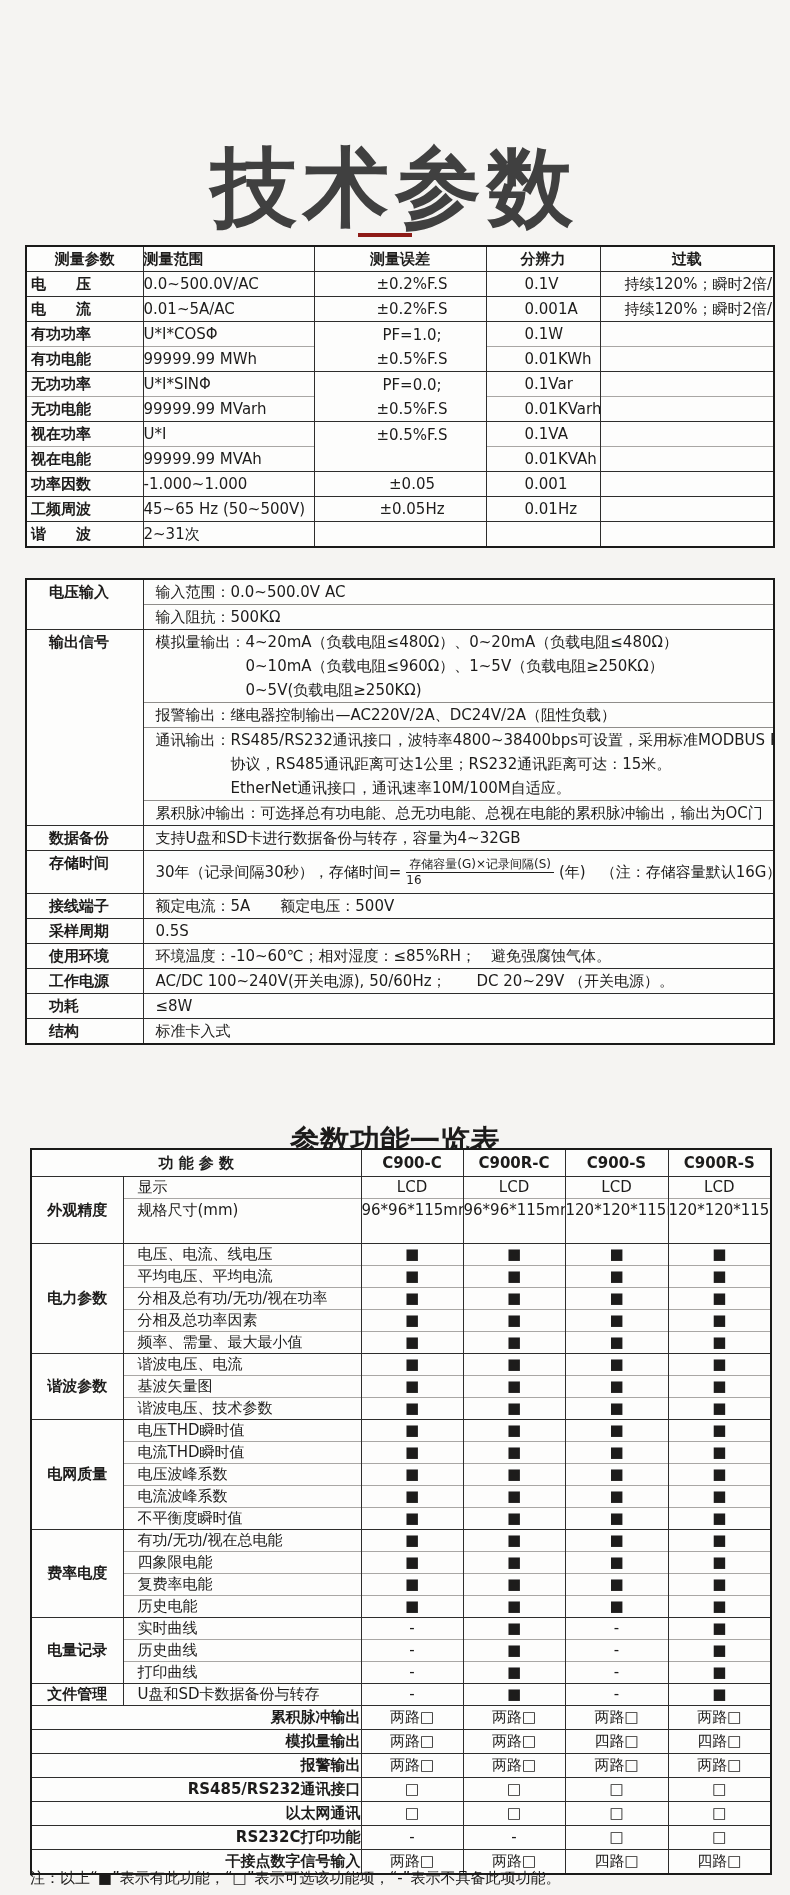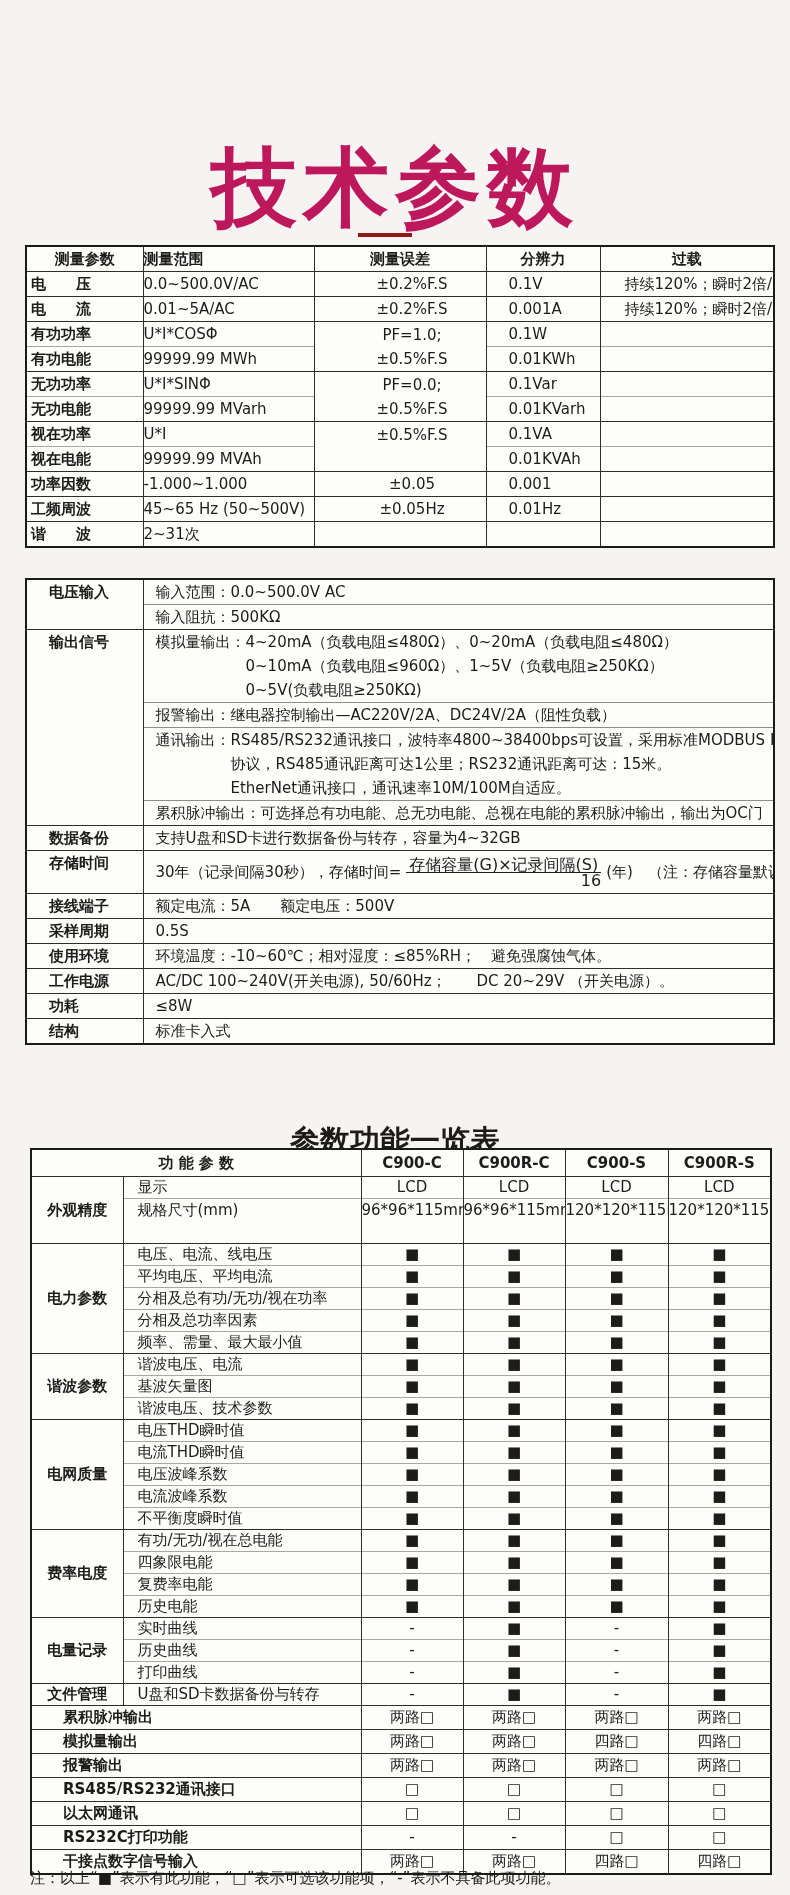--- a/index.html
+++ b/index.html
@@ -1,61 +1,61 @@
 <!DOCTYPE html>
 <html><head>
 <meta charset="utf-8">
 <style>
   html,body{margin:0;padding:0;}
   body{width:790px;height:1895px;background:#f5f4f2;position:relative;
        font-family:"DejaVu Sans",sans-serif;color:#1d1c1b;}
   .page-title{position:absolute;top:72px;left:0;width:100%;text-align:center;
-       font-size:86px;font-weight:700;letter-spacing:6px;color:#be185d;}
+       font-size:86px;font-weight:700;letter-spacing:6px;color:#404040;}
   .red-divider{position:absolute;top:233px;left:358px;width:54px;height:4px;background:#8e1b17;}
   table{border-collapse:collapse;table-layout:fixed;background:#fdfdfc;
         border:2px solid #1a1a19;}
   th,td{margin:0;padding:0;font-weight:400;overflow:hidden;white-space:nowrap;}
   
   #t1{position:absolute;left:25px;top:245px;width:748px;}
   #t1 th,#t1 td{border-left:1px solid #2e2d2c;font-size:15px;height:24px;line-height:24px;}
   #t1 tr>*:first-child{border-left:none;}
   #t1 tr+tr>*{border-top:1px solid #2e2d2c;padding-left:24px;}
   #t1 tr.pair>*{border-top:1px solid #a9a7a4;}
   #t1 th{font-weight:700;text-align:center;}
   #t1 th.param{text-align:left;padding-left:4px;}
   #t1 .al{text-align:left;padding-left:0;}
   #t1 .ctr{text-align:center;}
-  #t1 .res{text-align:left;padding-left:22px;}
+  #t1 .res{text-align:left;padding-left:38px;}
   #t1 td div{height:24px;line-height:24px;}
   
   #t2{position:absolute;left:25px;top:578px;width:748px;}
   #t2 tr+tr>*{border-top:1px solid #2e2d2c;}
   #t2 th.lbl{width:117px;text-align:left;padding-left:22px;vertical-align:top;
              line-height:24px;font-weight:700;font-size:15px;}
   #t2 td.content{border-left:1px solid #2e2d2c;font-size:15px;vertical-align:top;}
   .sec{line-height:24px;padding-left:12px;}
   .sec.sep{border-top:1px solid #8f8d8a;}
   .formula-row{display:flex;align-items:center;height:42px;line-height:normal;padding-left:12px;}
-  .frac{display:inline-flex;flex-direction:column;text-align:right;font-size:16px;
+  .frac{display:inline-flex;flex-direction:column;text-align:left;font-size:12px;
         line-height:15px;margin:0 5px;}
   .frac .num{border-bottom:1px solid #1d1c1b;padding:0 3px;}
   
   .t3-title{position:absolute;top:1096px;left:0;width:100%;text-align:center;
             font-size:30px;font-weight:700;color:#1c1b1a;}
   #t3{position:absolute;left:30px;top:1148px;width:740px;}
   #t3 th,#t3 td{border-left:1px solid #2e2d2c;font-size:15px;height:21px;line-height:21px;}
   #t3 tr>*:first-child{border-left:none;}
   #t3 thead th{font-weight:700;height:26px;line-height:26px;text-align:center;border-bottom:1px solid #2e2d2c;}
   #t3 th.group{font-weight:700;text-align:center;vertical-align:middle;}
   #t3 td.feature{text-align:left;padding-left:14px;border-left:1px solid #2e2d2c;}
   #t3 td.val{text-align:center;}
   #t3 tr.grow>*{border-top:1px solid #a9a7a4;}
   #t3 tr.gstart>*{border-top:1px solid #2e2d2c;}
   #t3 tr.tall3>*{height:44px;vertical-align:top;line-height:22px;}
-  #t3 th.wlbl{text-align:left;padding-left:31px;font-weight:700;height:23px;line-height:23px;}
+  #t3 th.wlbl{text-align:right;padding-left:31px;font-weight:700;height:23px;line-height:23px;}
   #t3 tr.wide td{height:23px;line-height:23px;}
   .note{position:absolute;top:1854px;left:30px;font-size:15px;font-weight:400;color:#1c1b1a;}
 </style>
 </head>
 <body>
 
 <h1 class="page-title">技术参数</h1>
 <div class="red-divider" style="background: rgb(142, 27, 23);"></div>
 
 <table id="t1">

